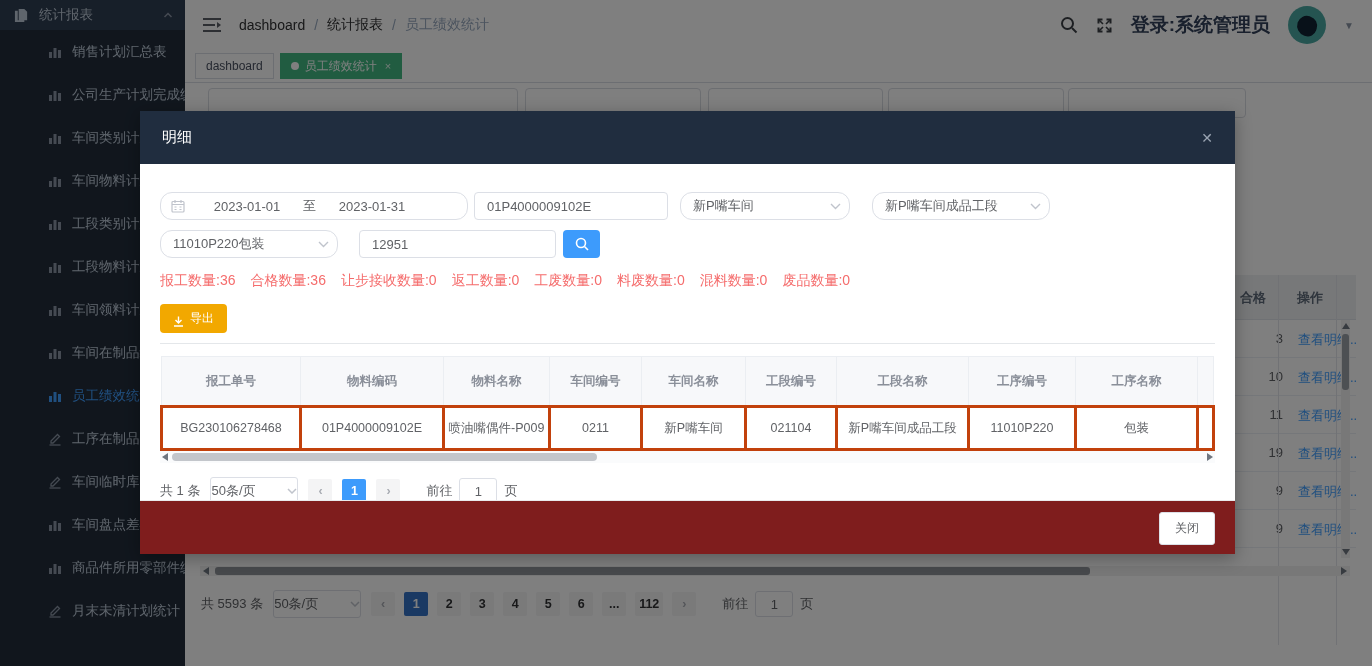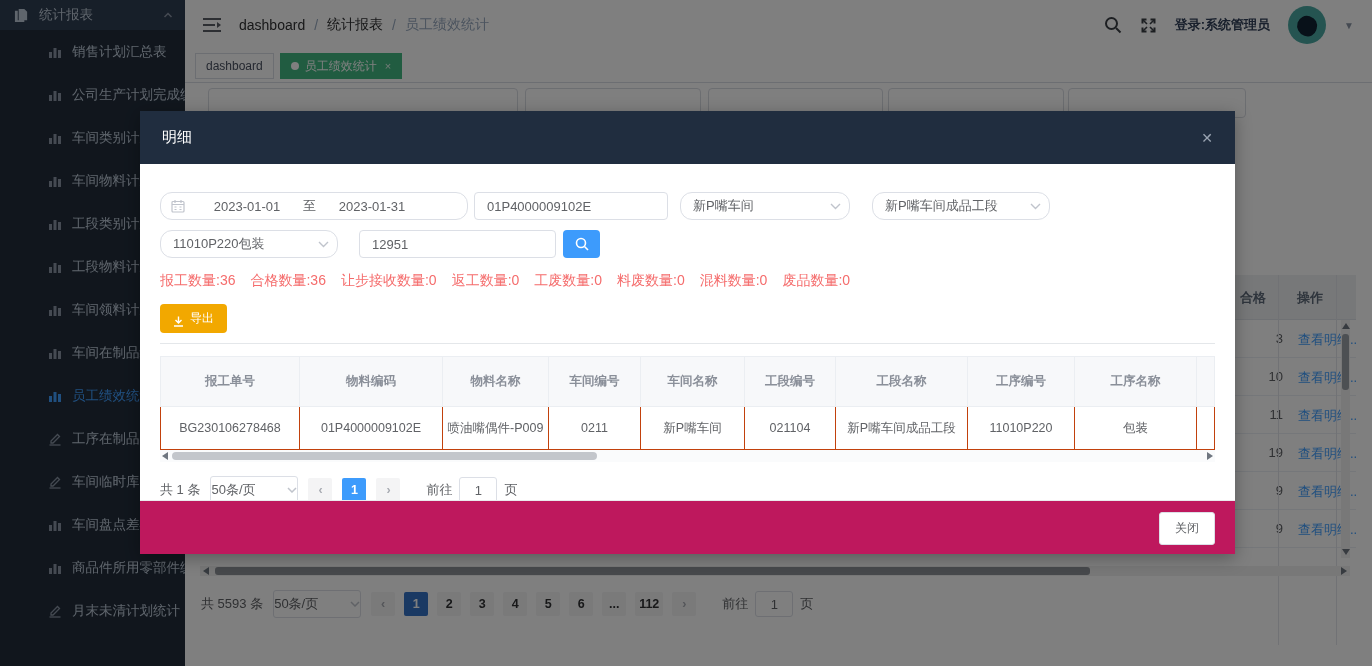--- a/index.html
+++ b/index.html
@@ -19,21 +19,21 @@
   
   .navbar { position:fixed; left:185px; top:0; right:0; height:50px; background:#fff; display:flex; align-items:center; padding:0 18px; z-index:1; box-shadow:0 1px 3px rgba(0,0,0,.08); }
   .hamburger { color:#5a5e66; cursor:pointer; margin-right:18px; display:flex; }
   .breadcrumb { display:flex; align-items:center; font-size:14px; gap:9px; }
   .crumb { color:#303133; }
   .crumb.link { cursor:pointer; }
   .crumb.current { color:#97a8be; }
   .crumb-sep { color:#97a8be; }
   .nav-right { margin-left:auto; display:flex; align-items:center; gap:18px; }
   .nav-icon { color:#3a3f45; cursor:pointer; display:flex; }
-  .login-label { font-size:13px; color:#33415a; font-weight:bold; }
+  .login-label { font-size:19px; color:#33415a; font-weight:bold; }
   .avatar { width:38px; height:38px; border-radius:50%; background:#4aa9a2; position:relative; overflow:hidden; cursor:pointer; }
   .avatar::after { content:""; position:absolute; left:9px; top:10px; width:20px; height:20px; border-radius:50% 50% 45% 55%; background:#123; transform:rotate(18deg); }
   .avatar-caret { color:#8a95a5; font-size:10px; cursor:pointer; }
 
   
   .tabbar { position:fixed; left:185px; top:50px; right:0; height:33px; background:#fff; border-bottom:1px solid #d8dce5; display:flex; align-items:center; padding:0 10px; gap:6px; z-index:1; }
   .tab { height:26px; display:flex; align-items:center; padding:0 10px; border:1px solid #d8dce5; background:#fff; color:#495060; font-size:12px; cursor:pointer; }
   .tab.active { background:#42b983; border-color:#42b983; color:#fff; gap:6px; }
   .tab .dot { width:8px; height:8px; border-radius:50%; background:#fff; }
   .tab .tab-close { font-size:11px; margin-left:2px; opacity:.85; cursor:pointer; }
@@ -71,21 +71,21 @@
 
   
   .overlay { position:fixed; inset:0; background:rgba(0,0,0,0.5); z-index:40; }
 
   
   .modal { position:fixed; left:140px; top:111px; width:1095px; height:443px; z-index:100; background:#fff; box-shadow:0 4px 16px rgba(0,0,0,.3); display:flex; flex-direction:column; }
   .modal-header { height:53px; background:#202d3f; color:#fff; display:flex; align-items:center; padding:0 22px; flex:0 0 auto; }
   .modal-title { font-size:15px; }
   .modal-close { margin-left:auto; color:#9aa4b2; font-size:14px; cursor:pointer; }
   .modal-body { flex:1 1 auto; padding:28px 20px 0 20px; overflow:hidden; }
-  .modal-footer { flex:0 0 54px; background:#be185d; border-top:1px solid #e9eaec; position:relative;padding-left:12px; }
+  .modal-footer { flex:0 0 54px; background:#7f1d1d; border-top:1px solid #e9eaec; position:relative;padding-left:12px; }
   .btn-close-footer { position:absolute; right:20px; top:11px; padding:7px 15px; background:#fff; border:1px solid #dcdfe6; border-radius:3px; font-size:12px; color:#606266; cursor:pointer; }
 
   .frow { display:flex; align-items:center; height:28px; }
   .frow + .frow { margin-top:10px; }
   .fbox { height:28px; border:1px solid #dcdfe6; border-radius:12px; background:#fff; display:flex; align-items:center; font-size:13px; color:#606266; }
   .datebox { width:308px; padding:0 10px; }
   .datebox .cal { color:#c0c4cc; margin-right:14px; display:flex; }
   .datebox .d1,.datebox .d2 { border:none; outline:none; width:96px; font-size:13px; color:#606266; text-align:center; font-family:inherit; }
   .datebox .to { color:#606266; margin:0 8px; }
   .txt-input { border:1px solid #dcdfe6; border-radius:4px; height:28px; padding:0 12px; font-size:13px; color:#606266; outline:none; font-family:inherit; }
@@ -97,21 +97,21 @@
   .sel-process { width:178px; }
   .inp-emp { width:197px; margin-left:21px; }
   .btn-search { width:37px; height:28px; margin-left:7px; background:#3d9bfc; border:none; border-radius:4px; color:#fff; display:flex; align-items:center; justify-content:center; cursor:pointer; }
 
   .stats { margin-top:14px; display:flex; gap:15px; font-size:14px; font-weight:normal; color:#f56c6c; }
   .btn-export { margin-top:14px; display:inline-flex; align-items:flex-end; gap:6px; background:#f2a800; border:none; border-radius:4px; color:#fff; font-size:12px; padding:6px 13px; cursor:pointer; }
   .mdivider { margin-top:10px; height:1px; background:#e4e7ea; }
 
   .mtable { margin-top:12px; width:1055px; border-collapse:collapse; table-layout:fixed; font-size:12.5px; }
   .mtable th { height:50px; background:#f7f8fa; color:#8a8f99; font-weight:bold; border:1px solid #ebeef2; border-top:1px solid #ebeef2; text-align:center; }
-  .mtable td { height:43px; background:#fff; color:#606266; border:1px solid #c2410c; text-align:center; white-space:nowrap; overflow:hidden; }
+  .mtable td { height:43px; background:#fff; color:#606266; border:3px solid #c2410c; text-align:center; white-space:nowrap; overflow:hidden; }
   .mhscroll { position:relative; width:1055px; height:12px; background:#fafbfc; }
   .mhscroll .hthumb { position:absolute; left:12px; top:2px; width:425px; height:8px; background:#c3c6cb; border-radius:4px; }
   .mhscroll .harrow.left { left:2px; top:2px; }
   .mhscroll .harrow.right { right:2px; top:2px; }
 
   .mpagination { margin-top:14px; display:flex; align-items:center; font-size:13px; color:#606266; gap:10px; }
   .mpagination .pg-btn.active { background:#3d9bfc; }
 </style>
 </head>
 <body>

